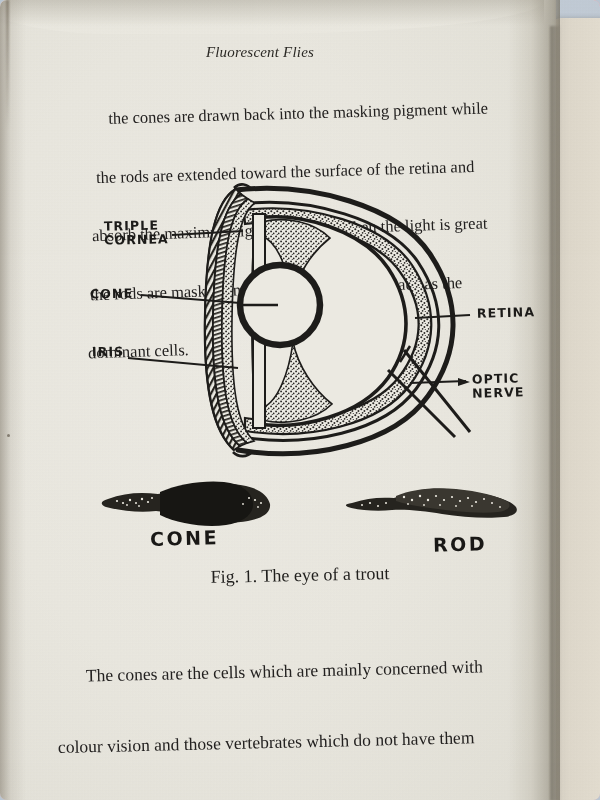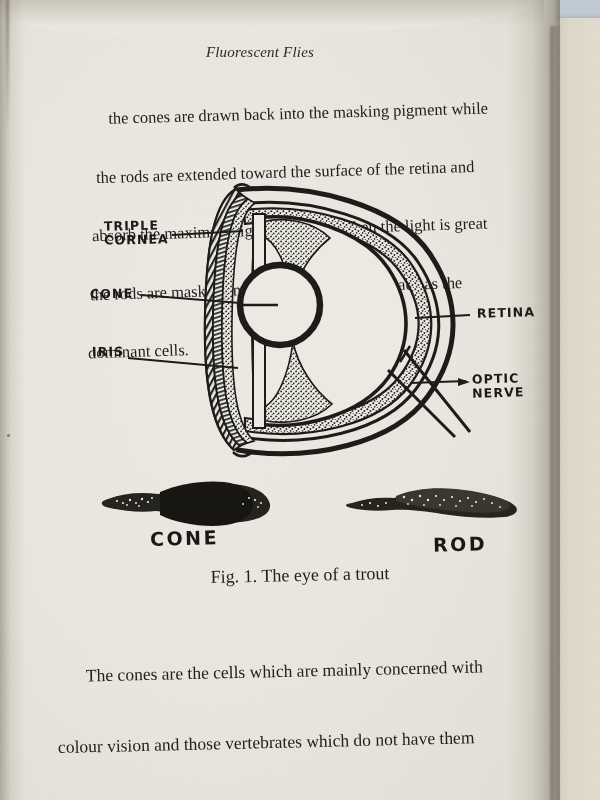--- a/index.html
+++ b/index.html
@@ -7,20 +7,21 @@
     padding: 0;
     background: #b9c6d2;
   }
   #page {
     position: relative;
     width: 600px;
     height: 800px;
     overflow: hidden;
     background: #fca5a5;
     font-family: "Liberation Serif", serif;
+    border-radius: 7px;
   }
 
   
   .bg-sky {
     position: absolute;
     inset: 0;
     background: linear-gradient(160deg,#c5ced8 0%, #bfc9d4 35%, #b9c3cf 100%);
   }
 
   

